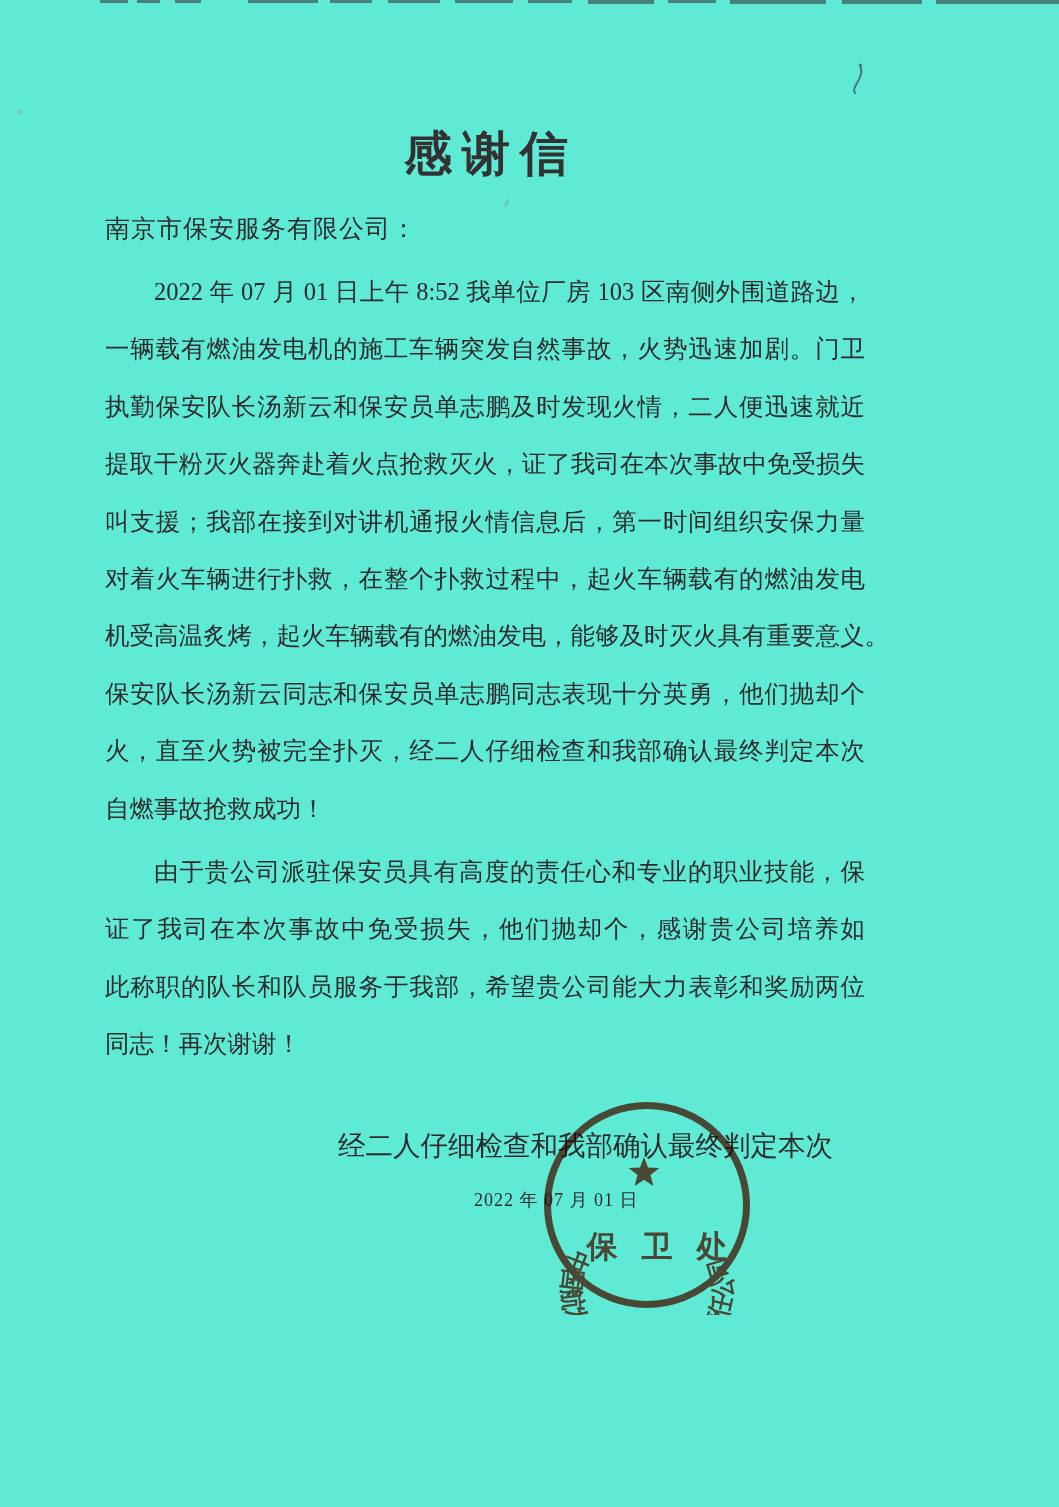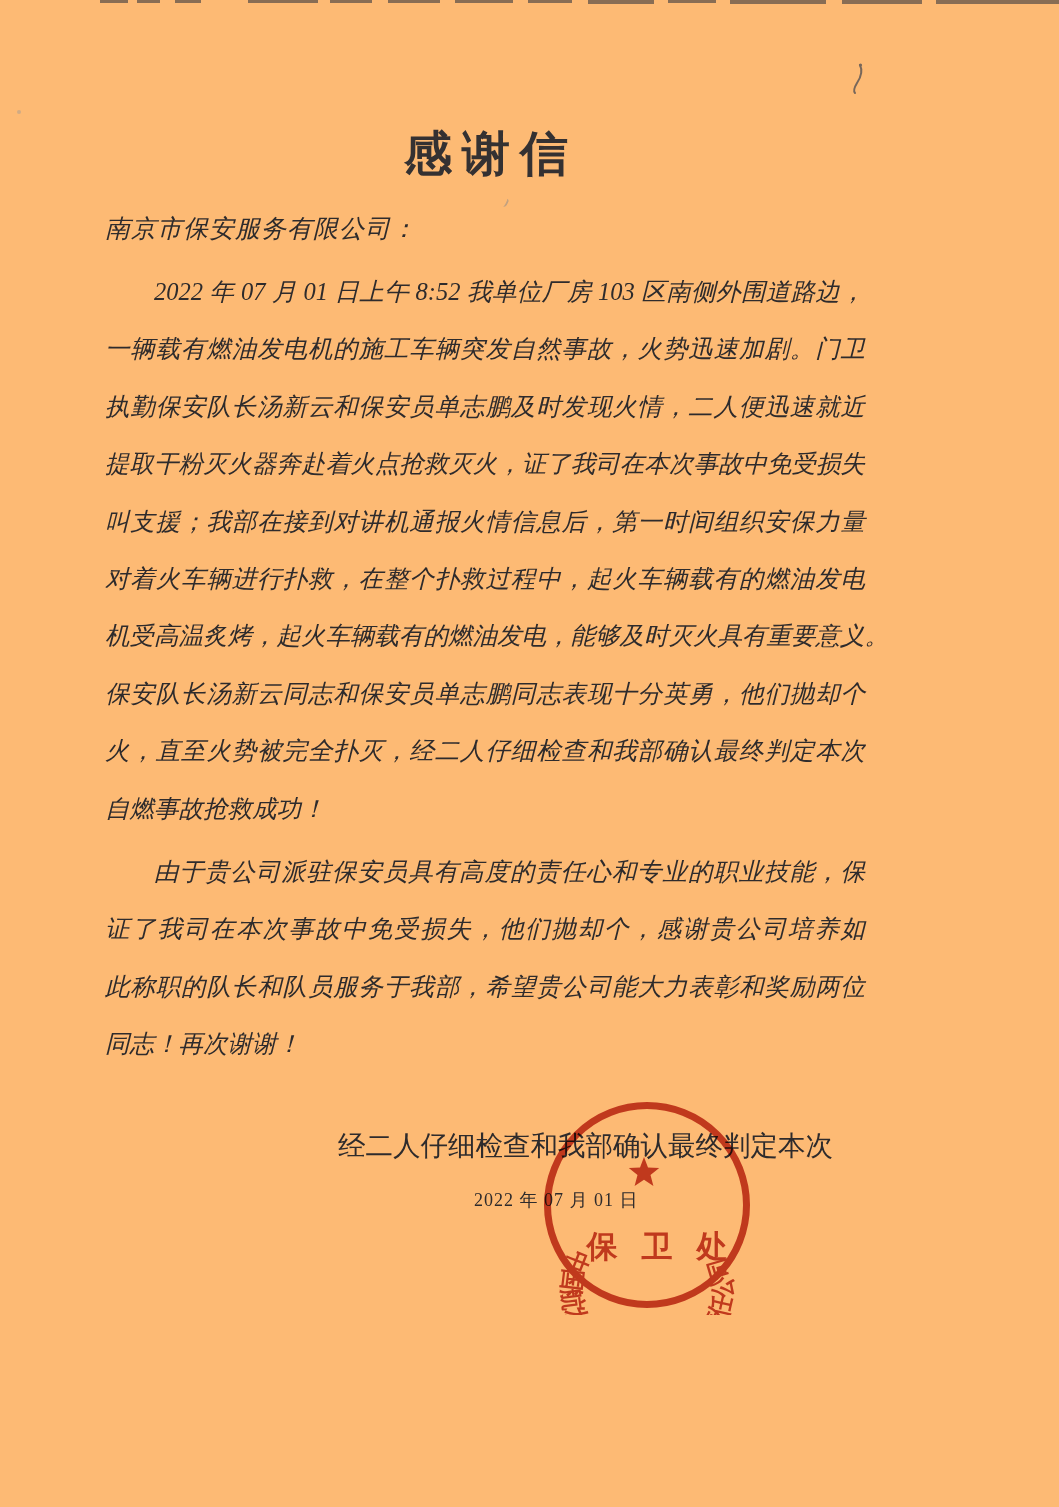--- a/index.html
+++ b/index.html
@@ -5,21 +5,21 @@
   html, body { margin: 0; padding: 0; }
   body {
     width: 1059px; height: 1507px;
     background: #ffffff;
     font-family: "Liberation Serif", "DejaVu Serif", serif;
     position: relative;
     overflow: hidden;
   }
   .page {
     position: absolute; inset: 0;
-    background: #fdba74;
+    background: #5eead4;
     color: #2e2b2c;
   }
   
   .top-edge { position: absolute; top: 0; left: 0; width: 100%; height: 6px; }
   .top-edge i { position: absolute; top: 0; background: #3a3a40; opacity: .6; display: block; }
   .squiggle { position: absolute; left: 848px; top: 62px; opacity: .75; }
   .speck-a {
     position: absolute; left: 502px; top: 198px; width: 4px; height: 9px;
     border-right: 2px solid #8a8a8a; border-radius: 60%; transform: rotate(28deg); opacity: .5;
   }
@@ -29,21 +29,21 @@
   }
 
   .title {
     position: absolute; left: 404px; top: 122px; margin: 0;
     font-size: 48px; font-weight: 700; letter-spacing: 10px;
     color: #343132; white-space: nowrap;
   }
 
   .body-block {
     position: absolute; left: 105px; top: 212px; width: 760px;
-    font-size: 24.5px; color: #2e2b2c; font-style: italic;
+    font-size: 24.5px; color: #2e2b2c;
   }
   .salutation {
     line-height: 34px; margin-bottom: 17px;
     font-size: 25px; letter-spacing: 1px; white-space: nowrap;
   }
   .line {
     line-height: 57.4px; white-space: nowrap;
     text-align: justify; text-align-last: justify;
   }
   .line.short { text-align-last: left; }

